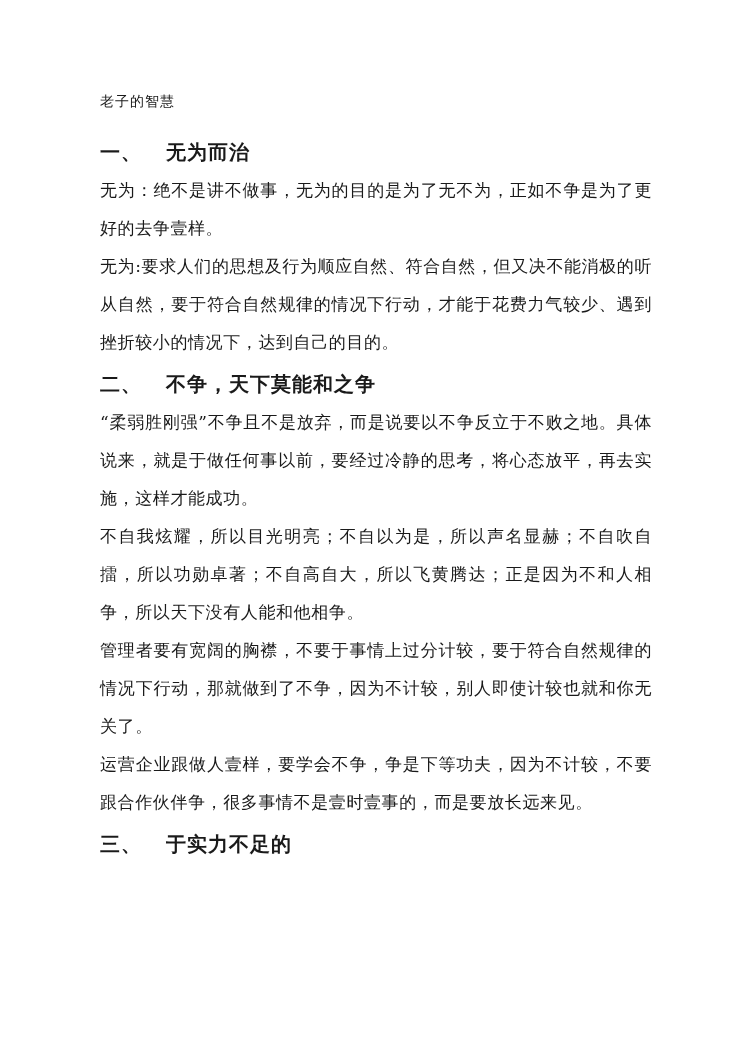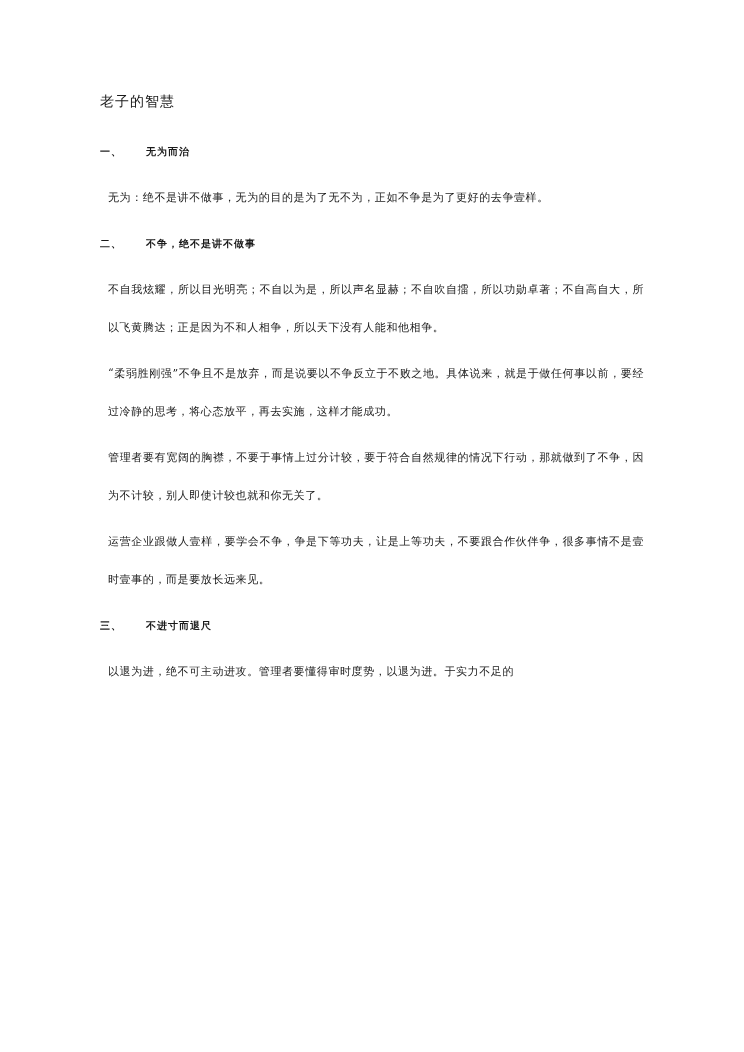--- a/index.html
+++ b/index.html
@@ -24,55 +24,55 @@
     font-size: 14px;
     line-height: 38px;
     font-weight: normal;
     letter-spacing: 1px;
   }
   .section {
     margin: 0;
   }
   .heading {
     margin: 4px 0 0 0;
-    font-size: 10px;
+    font-size: 20px;
     line-height: 38px;
     font-weight: bold;
     letter-spacing: 1px;
   }
   .heading .htext {
     padding-left: 24px;
   }
   .para {
-    margin: 8px;
-    font-size: 11px;
+    margin: 0;
+    font-size: 17px;
     line-height: 38px;
     text-align: justify;
     text-justify: inter-character;
     letter-spacing: 0.6px;
   }
 </style>
 </head>
 <body>
 
 <div class="page">
 
   <p class="doc-title">老子的智慧</p>
 
   <div class="section">
     <h2 class="heading"><span class="num">一、</span><span class="htext">无为而治</span></h2>
     <p class="para">无为：绝不是讲不做事，无为的目的是为了无不为，正如不争是为了更好的去争壹样。</p>
+    <p class="para">无为:要求人们的思想及行为顺应自然、符合自然，但又决不能消极的听从自然，要于符合自然规律的情况下行动，才能于花费力气较少、遇到挫折较小的情况下，达到自己的目的。</p>
   </div>
 
   <div class="section">
-    <h2 class="heading"><span class="num">二、</span><span class="htext">不争，绝不是讲不做事</span></h2>
+    <h2 class="heading"><span class="num">二、</span><span class="htext">不争，天下莫能和之争</span></h2>
+    <p class="para">“柔弱胜刚强”不争且不是放弃，而是说要以不争反立于不败之地。具体说来，就是于做任何事以前，要经过冷静的思考，将心态放平，再去实施，这样才能成功。</p>
     <p class="para">不自我炫耀，所以目光明亮；不自以为是，所以声名显赫；不自吹自擂，所以功勋卓著；不自高自大，所以飞黄腾达；正是因为不和人相争，所以天下没有人能和他相争。</p>
-    <p class="para">“柔弱胜刚强”不争且不是放弃，而是说要以不争反立于不败之地。具体说来，就是于做任何事以前，要经过冷静的思考，将心态放平，再去实施，这样才能成功。</p>
     <p class="para">管理者要有宽阔的胸襟，不要于事情上过分计较，要于符合自然规律的情况下行动，那就做到了不争，因为不计较，别人即使计较也就和你无关了。</p>
-    <p class="para">运营企业跟做人壹样，要学会不争，争是下等功夫，让是上等功夫，不要跟合作伙伴争，很多事情不是壹时壹事的，而是要放长远来见。</p>
+    <p class="para">运营企业跟做人壹样，要学会不争，争是下等功夫，因为不计较，不要跟合作伙伴争，很多事情不是壹时壹事的，而是要放长远来见。</p>
   </div>
 
   <div class="section">
-    <h2 class="heading"><span class="num">三、</span><span class="htext">不进寸而退尺</span></h2>
-    <p class="para">以退为进，绝不可主动进攻。管理者要懂得审时度势，以退为进。于实力不足的</p>
+    <h2 class="heading"><span class="num">三、</span><span class="htext">于实力不足的</span></h2>
   </div>
 
 </div>
 
 </body></html>

